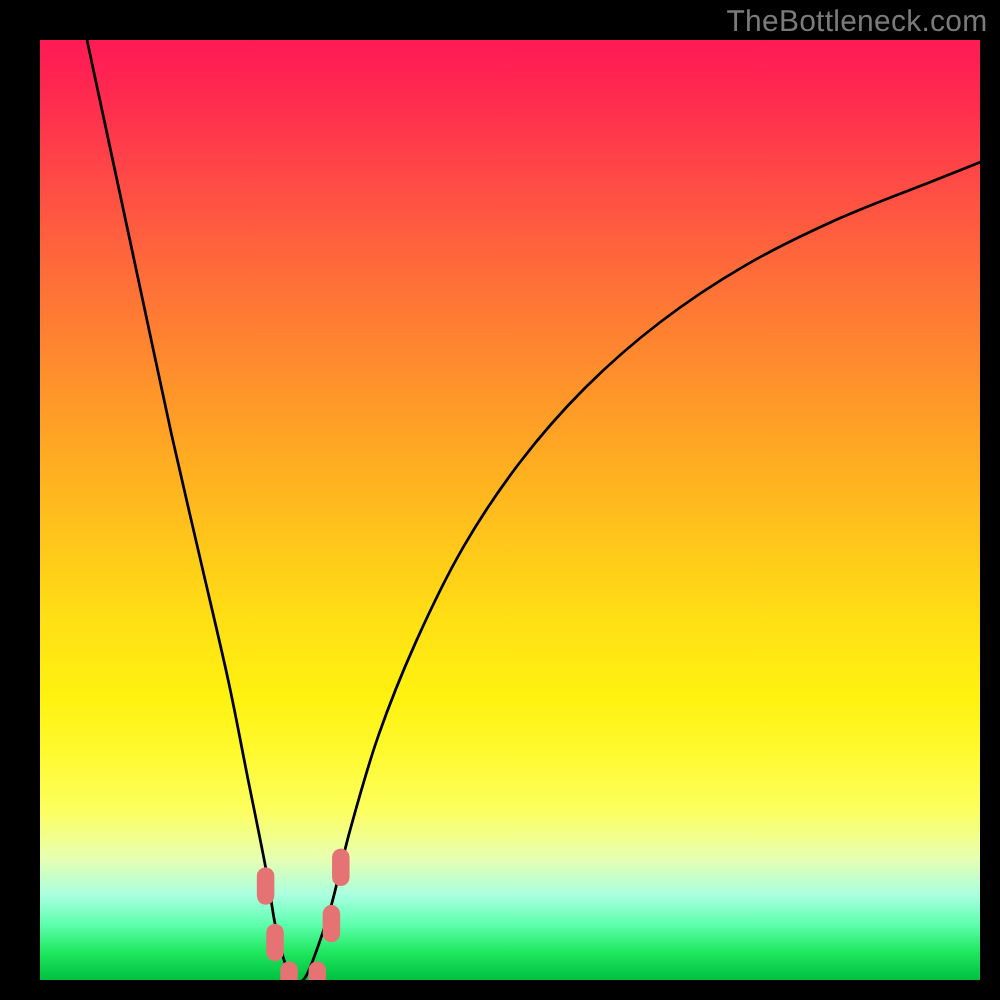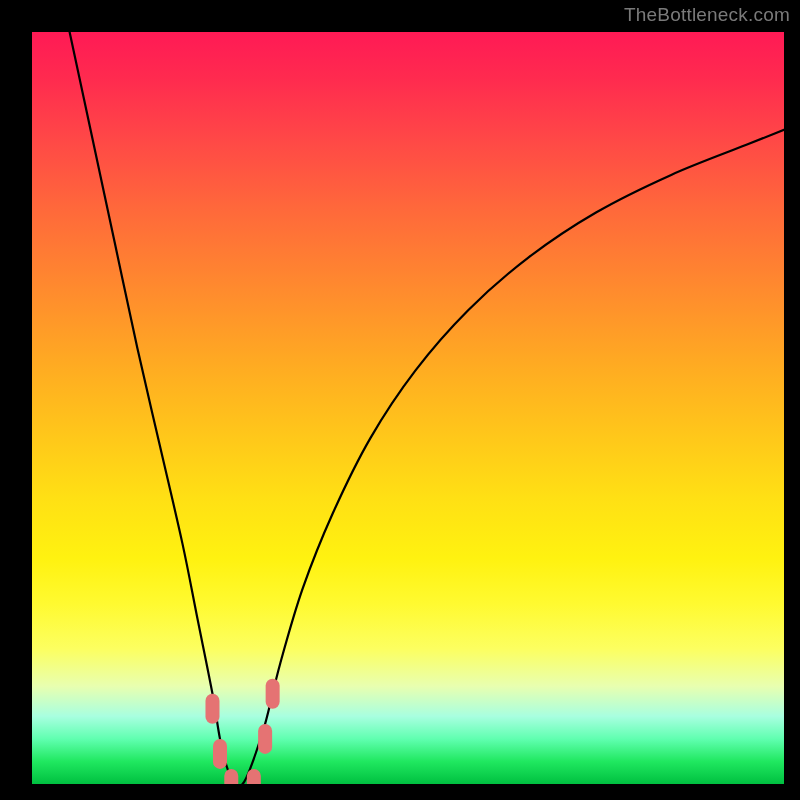--- a/index.html
+++ b/index.html
@@ -41,21 +41,21 @@
       #60ffb0 94%,
       #20e860 97%,
       #00c040 100%
     );
   }
   .watermark {
     position: absolute;
     top: 4px;
     right: 10px;
     font-family: Arial, Helvetica, sans-serif;
-    font-size: 19px;
+    font-size: 24px;
     color: #7a7a7a;
     letter-spacing: 0.2px;
     user-select: none;
   }
   svg.curve {
     position: absolute;
     left: 0;
     top: 0;
     width: 752px;
     height: 752px;

